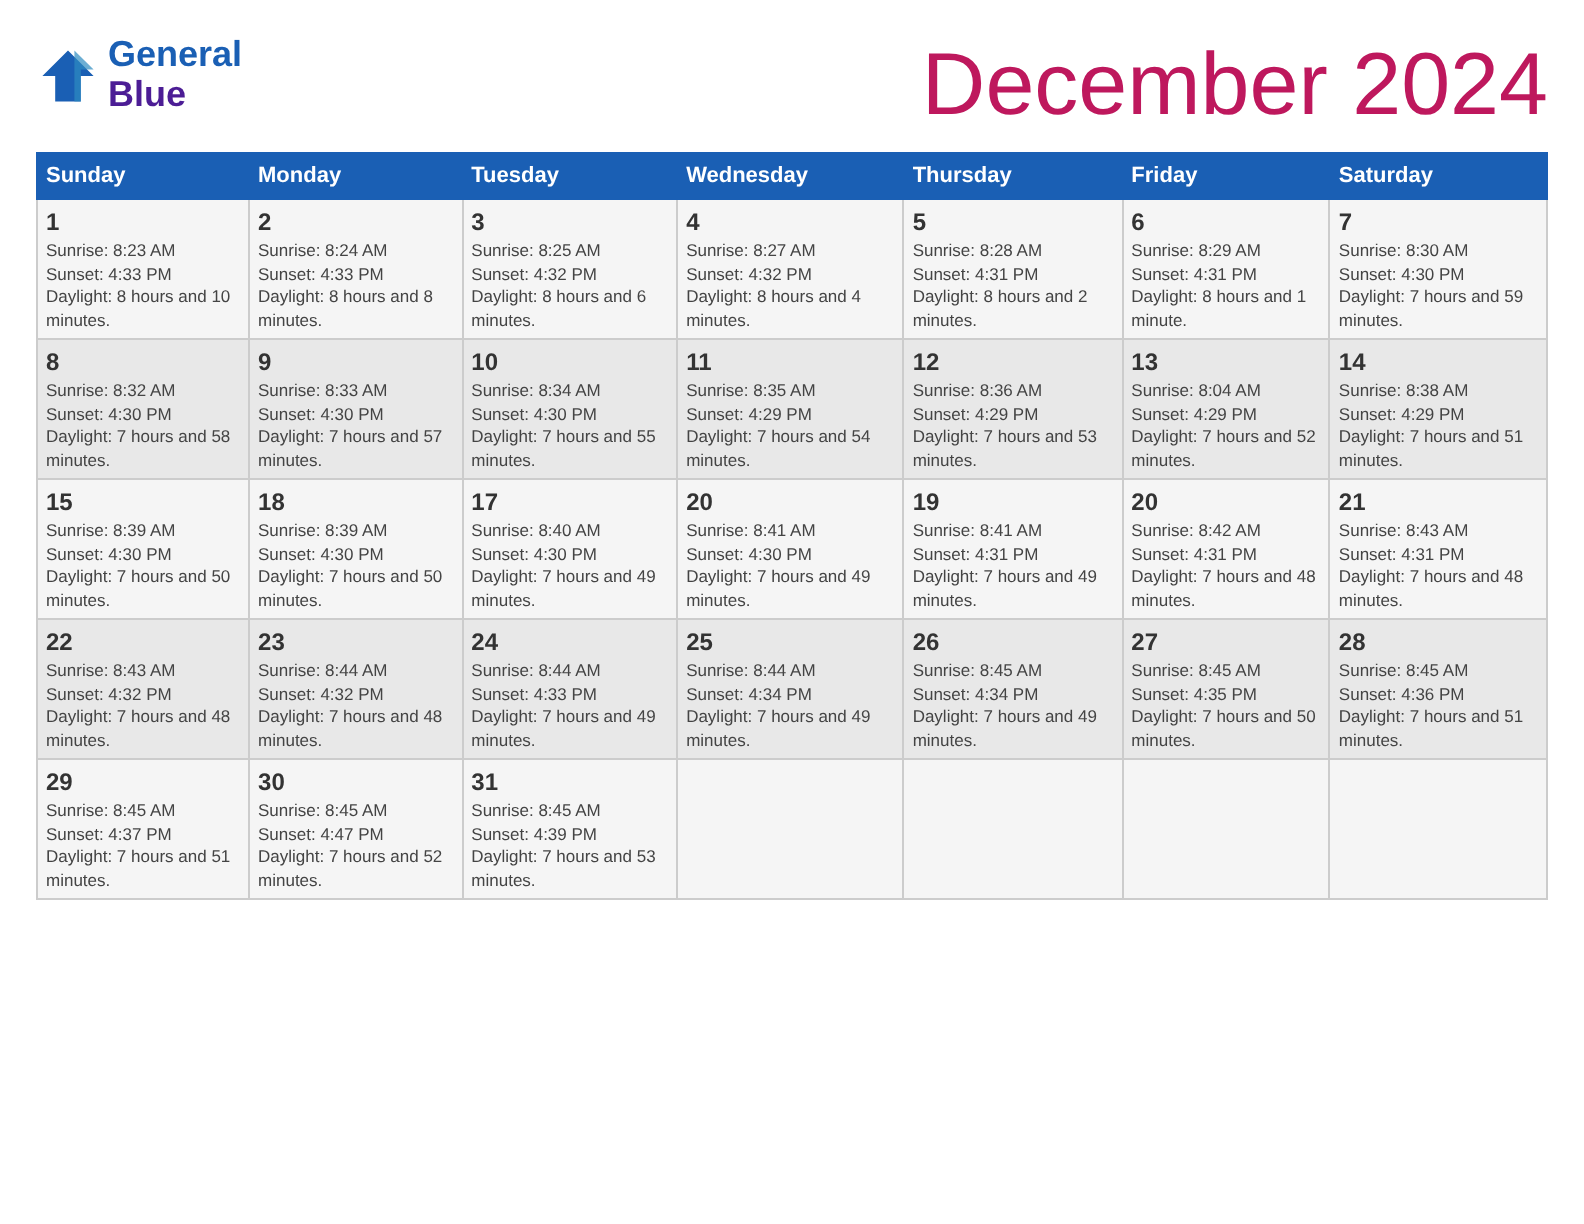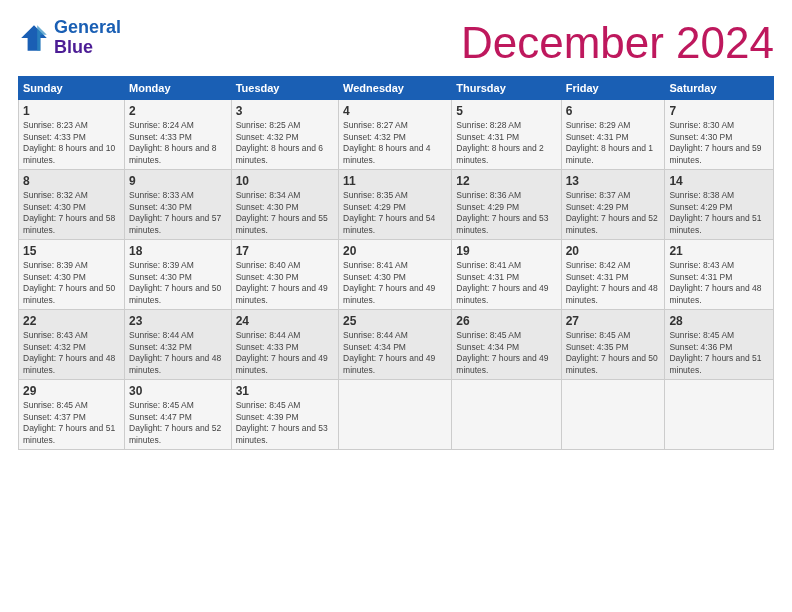--- a/index.html
+++ b/index.html
@@ -136,21 +136,21 @@
           <td><span class="day-num">5</span><span class="day-info">Sunrise: 8:28 AM</span><br><span class="day-info">Sunset: 4:31 PM</span><br><span class="day-info">Daylight: 8 hours and 2 minutes.</span></td>
           <td><span class="day-num">6</span><span class="day-info">Sunrise: 8:29 AM</span><br><span class="day-info">Sunset: 4:31 PM</span><br><span class="day-info">Daylight: 8 hours and 1 minute.</span></td>
           <td><span class="day-num">7</span><span class="day-info">Sunrise: 8:30 AM</span><br><span class="day-info">Sunset: 4:30 PM</span><br><span class="day-info">Daylight: 7 hours and 59 minutes.</span></td>
         </tr>
         <tr>
           <td><span class="day-num">8</span><span class="day-info">Sunrise: 8:32 AM</span><br><span class="day-info">Sunset: 4:30 PM</span><br><span class="day-info">Daylight: 7 hours and 58 minutes.</span></td>
           <td><span class="day-num">9</span><span class="day-info">Sunrise: 8:33 AM</span><br><span class="day-info">Sunset: 4:30 PM</span><br><span class="day-info">Daylight: 7 hours and 57 minutes.</span></td>
           <td><span class="day-num">10</span><span class="day-info">Sunrise: 8:34 AM</span><br><span class="day-info">Sunset: 4:30 PM</span><br><span class="day-info">Daylight: 7 hours and 55 minutes.</span></td>
           <td><span class="day-num">11</span><span class="day-info">Sunrise: 8:35 AM</span><br><span class="day-info">Sunset: 4:29 PM</span><br><span class="day-info">Daylight: 7 hours and 54 minutes.</span></td>
           <td><span class="day-num">12</span><span class="day-info">Sunrise: 8:36 AM</span><br><span class="day-info">Sunset: 4:29 PM</span><br><span class="day-info">Daylight: 7 hours and 53 minutes.</span></td>
-          <td><span class="day-num">13</span><span class="day-info">Sunrise: 8:37 AM</span><br><span class="day-info">Sunset: 4:29 PM</span><br><span class="day-info">Daylight: 7 hours and 52 minutes.</span></td>
+          <td><span class="day-num">13</span><span class="day-info">Sunrise: 8:04 AM</span><br><span class="day-info">Sunset: 4:29 PM</span><br><span class="day-info">Daylight: 7 hours and 52 minutes.</span></td>
           <td><span class="day-num">14</span><span class="day-info">Sunrise: 8:38 AM</span><br><span class="day-info">Sunset: 4:29 PM</span><br><span class="day-info">Daylight: 7 hours and 51 minutes.</span></td>
         </tr>
         <tr>
           <td><span class="day-num">15</span><span class="day-info">Sunrise: 8:39 AM</span><br><span class="day-info">Sunset: 4:30 PM</span><br><span class="day-info">Daylight: 7 hours and 50 minutes.</span></td>
           <td><span class="day-num">18</span><span class="day-info">Sunrise: 8:39 AM</span><br><span class="day-info">Sunset: 4:30 PM</span><br><span class="day-info">Daylight: 7 hours and 50 minutes.</span></td>
           <td><span class="day-num">17</span><span class="day-info">Sunrise: 8:40 AM</span><br><span class="day-info">Sunset: 4:30 PM</span><br><span class="day-info">Daylight: 7 hours and 49 minutes.</span></td>
           <td><span class="day-num">20</span><span class="day-info">Sunrise: 8:41 AM</span><br><span class="day-info">Sunset: 4:30 PM</span><br><span class="day-info">Daylight: 7 hours and 49 minutes.</span></td>
           <td><span class="day-num">19</span><span class="day-info">Sunrise: 8:41 AM</span><br><span class="day-info">Sunset: 4:31 PM</span><br><span class="day-info">Daylight: 7 hours and 49 minutes.</span></td>
           <td><span class="day-num">20</span><span class="day-info">Sunrise: 8:42 AM</span><br><span class="day-info">Sunset: 4:31 PM</span><br><span class="day-info">Daylight: 7 hours and 48 minutes.</span></td>
           <td><span class="day-num">21</span><span class="day-info">Sunrise: 8:43 AM</span><br><span class="day-info">Sunset: 4:31 PM</span><br><span class="day-info">Daylight: 7 hours and 48 minutes.</span></td>

